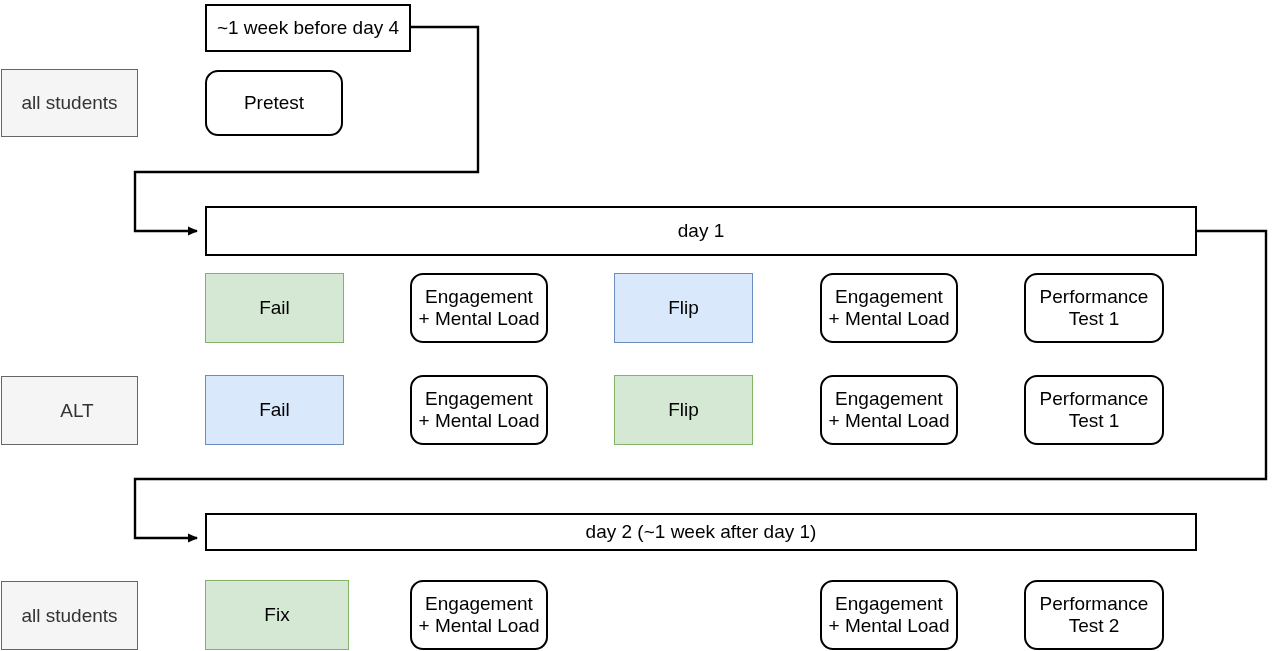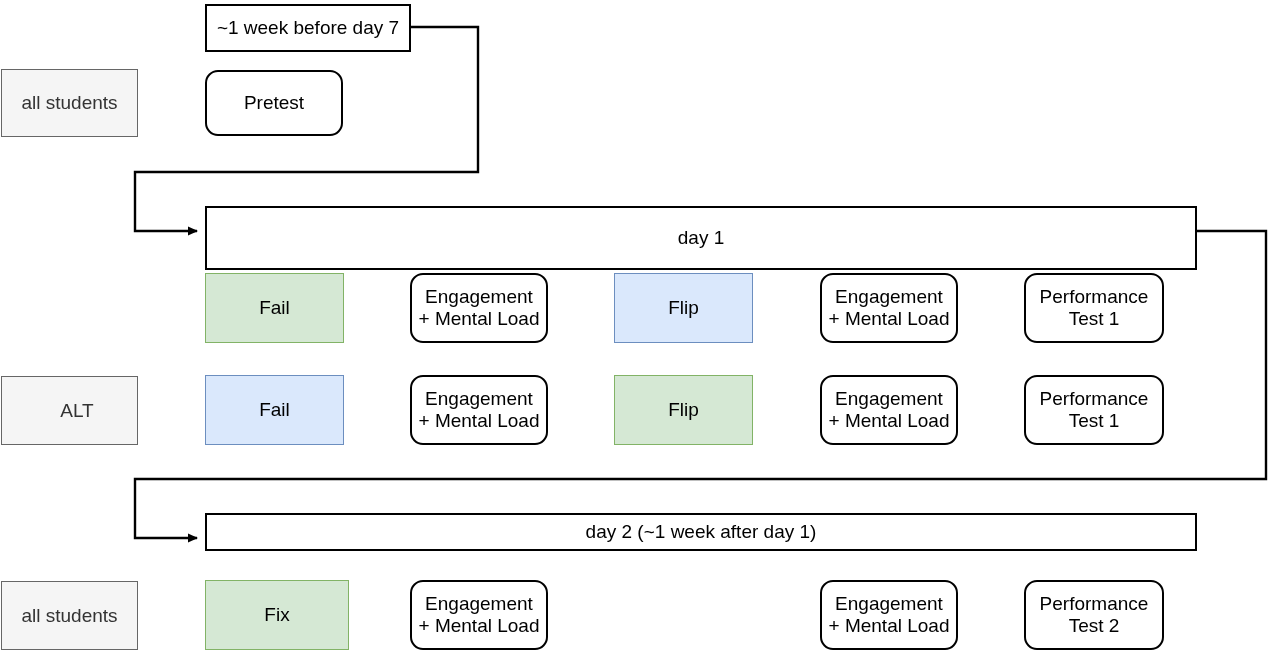--- a/index.html
+++ b/index.html
@@ -79,32 +79,32 @@
         <path d="M0,0.6 L10,5 L0,9.4 z" fill="#000000"></path>
       </marker>
     </defs>
 
     <path d="M411,27 L478,27 L478,172 L135,172 L135,231 L197,231" fill="none" stroke="#000000" stroke-width="2.4" marker-end="url(#arrow)"></path>
 
     <path d="M1197,231 L1266,231 L1266,479 L135,479 L135,538 L197,538" fill="none" stroke="#000000" stroke-width="2.4" marker-end="url(#arrow)"></path>
   </svg>
 
   <div class="node banner" style="left:205px; top:4px; width:206px; height:48px;">
-    <span>~1 week before day 7</span>
+    <span>~1 week before day 4</span>
   </div>
 
   <div class="node grp" style="left:1px; top:69px; width:137px; height:68px;">
     <span>all students</span>
   </div>
 
   <div class="node rnd" style="left:205px; top:70px; width:138px; height:66px;">
     <span>Pretest</span>
   </div>
 
-  <div class="node banner" style="left:205px; top:206px; width:992px; height:64px;">
+  <div class="node banner" style="left:205px; top:206px; width:992px; height:50px;">
     <span>day 1</span>
   </div>
 
 
   <div class="node green" style="left:205px; top:273px; width:139px; height:70px;">
     <span>Fail</span>
   </div>
 
   <div class="node rnd" style="left:410px; top:273px; width:138px; height:70px;">
     <span>Engagement

